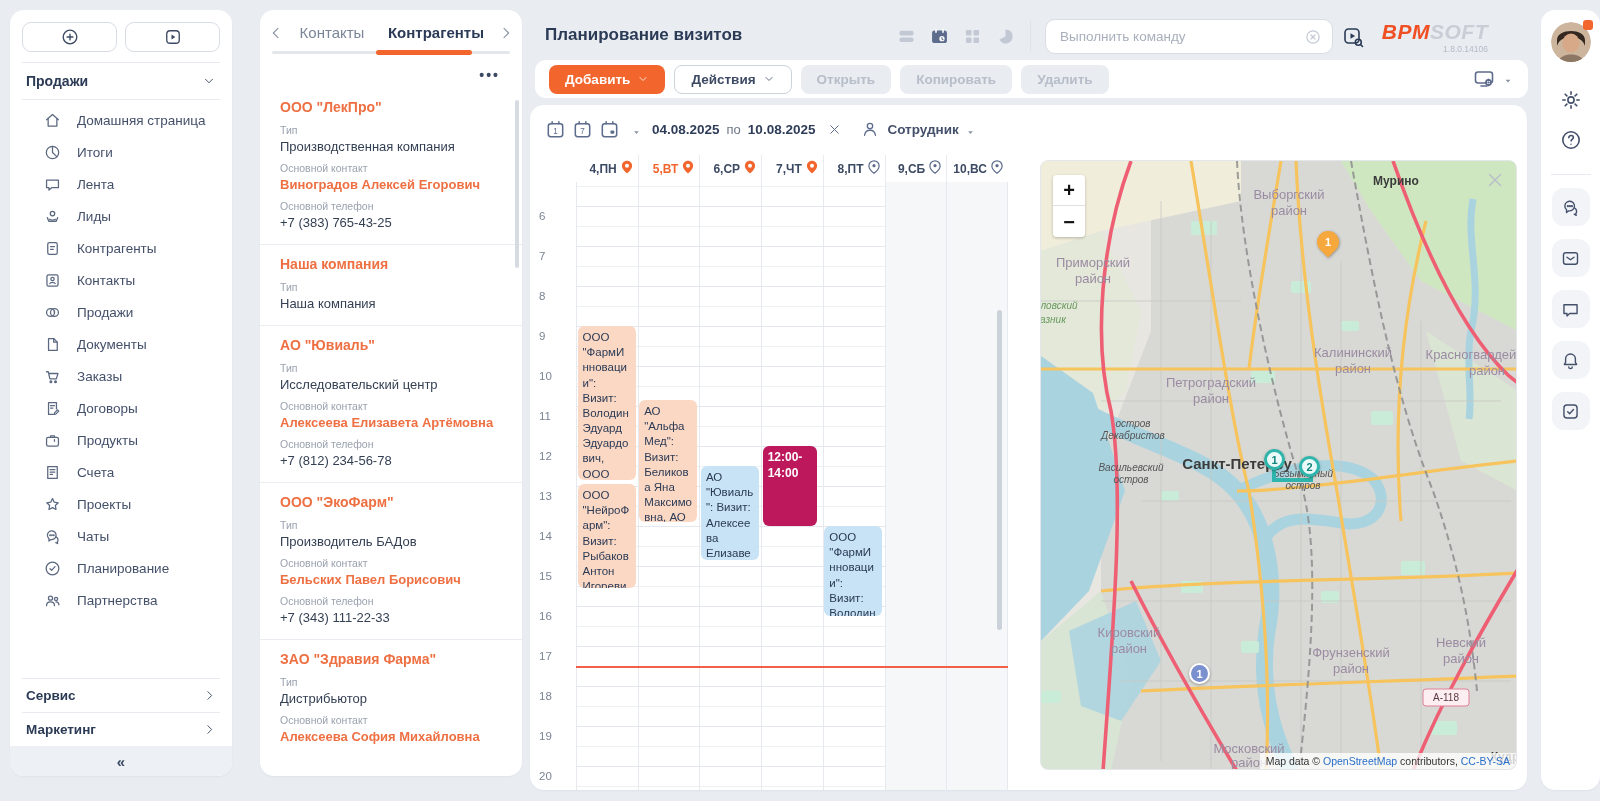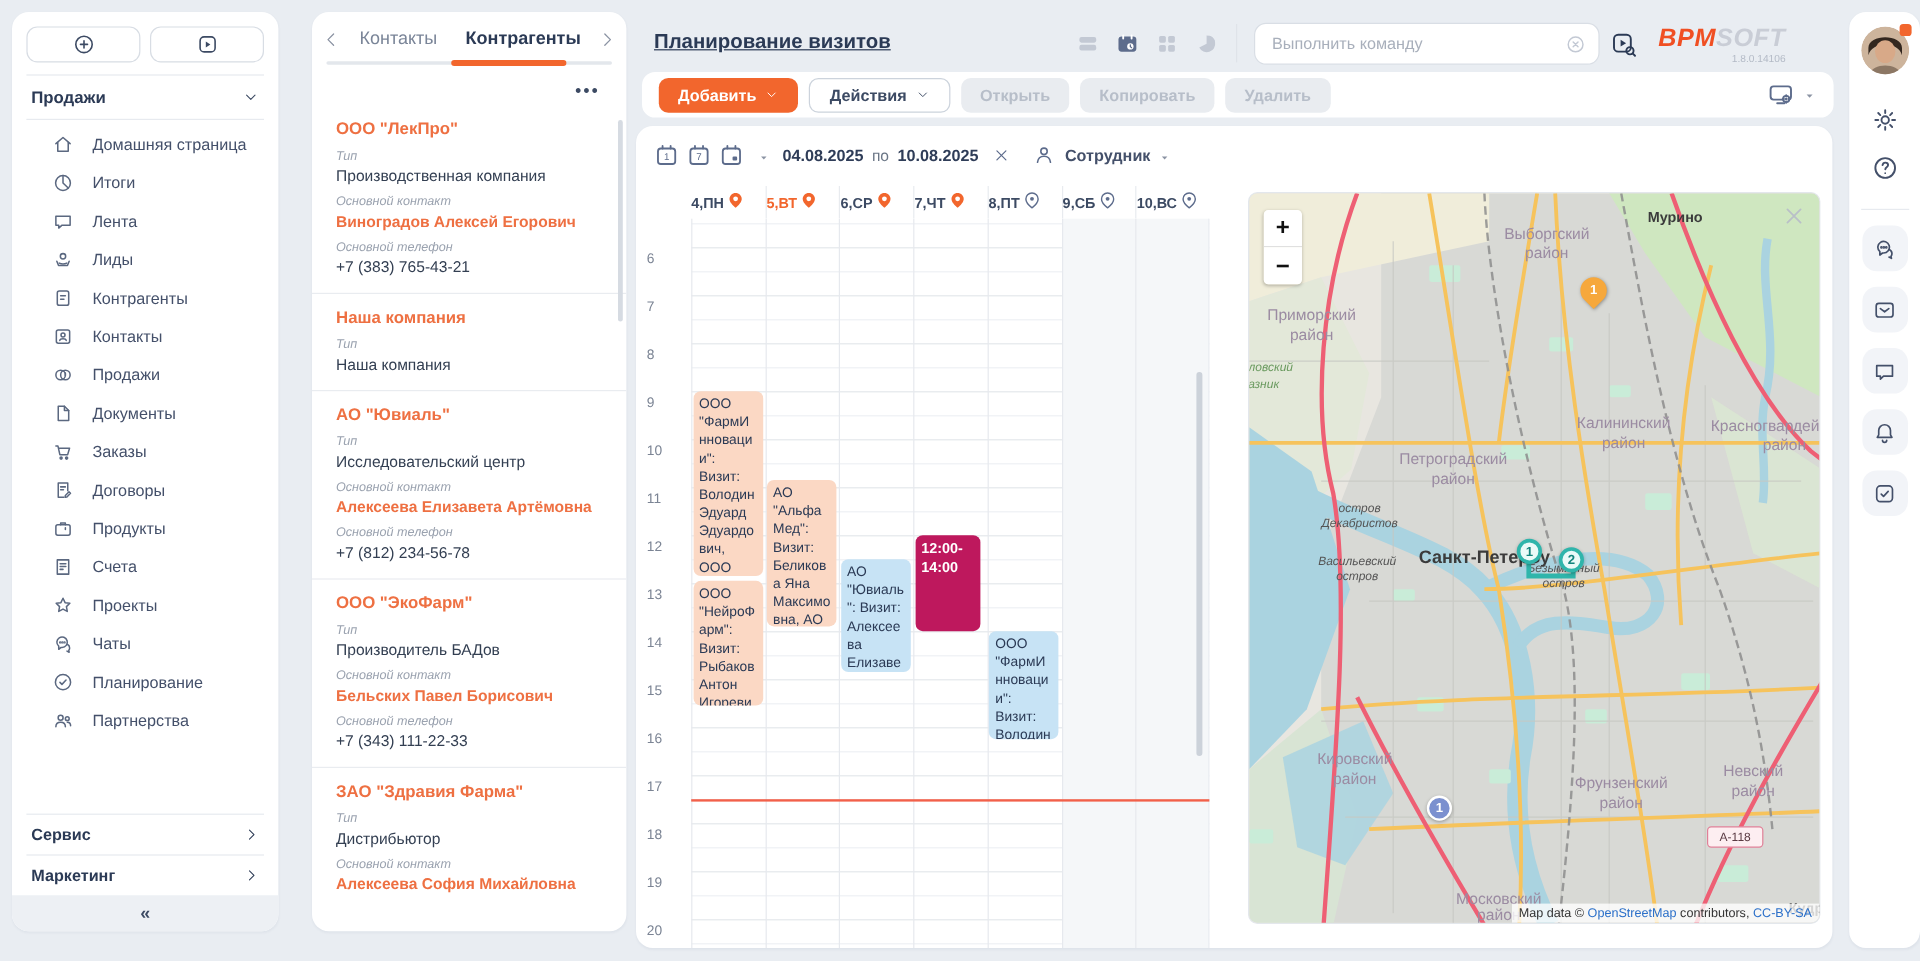--- a/index.html
+++ b/index.html
@@ -34,27 +34,27 @@
   .lp-tab.inactive { color:#7a8598; }
   .lp-tab.active { color:#2b3a55; font-weight:700; }
   .lp-underline { position:relative; height:3px; margin:10px 12px 0; background:#e3e7ec; border-radius:2px; }
   .lp-underline .seg { position:absolute; left:104px; width:96px; top:-1px; height:5px; background:#f2662d; border-radius:3px; }
   .lp-kebab { display:flex; justify-content:flex-end; padding:18px 22px 0; color:#3c4a63; cursor:pointer; }
   .lp-kebab span { letter-spacing:2px; font-weight:700; font-size:14px; line-height:6px; }
   .lp-list { padding:10px 0 0; }
   .lp-card { padding:11px 20px 14px; cursor:pointer; }
   .lp-card + .lp-card { border-top:1px solid #e9ecf0; }
   .lp-name { color:#ee7042; font-size:14px; font-weight:700; margin-bottom:9px; }
-  .lp-lab { color:#9aa2af; font-size:10.5px; margin-top:8px;font-style:italic; }
+  .lp-lab { color:#9aa2af; font-size:10.5px; margin-top:8px; }
   .lp-val { color:#333f52; font-size:13px; font-weight:500; margin-top:3px; }
   .lp-val.link { color:#ee7042; font-weight:600; }
   .vscroll { position:absolute; width:4px; border-radius:2px; background:#d6dbe2; }
 
   
-  #pagetitle { position:absolute; left:545px; top:25px; font-size:17px; font-weight:700; color:#2b3a55;text-decoration:underline; }
+  #pagetitle { position:absolute; left:545px; top:25px; font-size:17px; font-weight:700; color:#2b3a55; }
   #viewswitch { position:absolute; left:896px; top:26px; display:flex; gap:12px; align-items:center; }
   #viewswitch .vico { width:21px; height:21px; color:#c3c9d4; cursor:pointer; display:flex; }
   #viewswitch .vico.active { color:#5d6c8c; }
   #topdivider { position:absolute; left:1030px; top:20px; height:32px; border-left:1px solid #dfe3e9; }
   #cmdbox { position:absolute; left:1045px; top:19px; width:288px; height:35px; background:#fff; border:1px solid #d9dee5; border-radius:10px; display:flex; align-items:center; padding:0 10px 0 14px; }
   #cmdbox input { border:0; outline:0; flex:1; font-size:13.5px; font-family:inherit; color:#44506a; background:transparent; }
   #cmdbox input::placeholder { color:#a8afbb; }
   #cmdbox .clear { width:18px; height:18px; color:#c3c9d4; cursor:pointer; flex:0 0 auto; }
   #runbtn { position:absolute; left:1341px; top:25px; width:24px; height:24px; color:#2b3a55; cursor:pointer; }
   #logo { position:absolute; left:1378px; top:22px; width:110px; text-align:right; }
@@ -79,21 +79,21 @@
   #filters .fic { width:23px; height:23px; margin-right:4px; cursor:pointer; color:#5d6c8c; }
   #filters .caret { width:11px; height:11px; color:#8b93a3; margin:0 10px 0 6px; cursor:pointer; }
   #filters .dt { font-size:13.5px; font-weight:700; color:#2f3d58; cursor:pointer; }
   #filters .sep { font-size:13px; color:#6b7686; margin:0 7px; }
   #filters .x { width:15px; height:15px; color:#5d6c8c; margin-left:12px; cursor:pointer; }
   #filters .pers { width:20px; height:20px; margin-left:18px; color:#5d6c8c; }
   #filters .emp { font-size:13.5px; font-weight:600; color:#44506a; margin-left:7px; cursor:pointer; }
 
   
   #calhead { position:absolute; left:46px; top:50px; width:432px; height:27px; display:flex; }
-  .ch-cell { width:61.71px; display:flex; align-items:center; justify-content:flex-start; gap:4px; padding-right:5px; font-size:12px; font-weight:700; color:#3c4a63; border-left:1px solid #e8ebef; cursor:pointer; }
+  .ch-cell { width:61.71px; display:flex; align-items:center; justify-content:flex-end; gap:4px; padding-right:5px; font-size:12px; font-weight:700; color:#3c4a63; border-left:1px solid #e8ebef; cursor:pointer; }
   .ch-cell:first-child { border-left:0; }
   .ch-cell.today { color:#f2662d; }
   .ch-cell svg { flex:0 0 auto; }
   #calbody { position:absolute; left:0; top:77px; width:478px; height:608px; overflow:hidden; }
   .hline { position:absolute; left:46px; right:0; height:1px; background:#e4e8ec; }
   .hline.half { background:#eef1f4; }
   .hlab { position:absolute; left:9px; width:26px; font-size:11.5px; color:#7b8494; }
   #calcols { position:absolute; left:46px; top:0; width:432px; height:608px; }
   .vline { position:absolute; top:0; bottom:0; width:1px; background:#e6e9ee; }
   .wkend { position:absolute; top:0; bottom:0; background:#f5f7f9; }
@@ -357,21 +357,21 @@
       <span>•••</span>
     </div>
   <div class="lp-list" id="companies">
       <div class="lp-card">
         <div class="lp-name">ООО "ЛекПро"</div>
         <div class="lp-lab">Тип</div>
         <div class="lp-val">Производственная компания</div>
         <div class="lp-lab">Основной контакт</div>
         <div class="lp-val link">Виноградов Алексей Егорович</div>
         <div class="lp-lab">Основной телефон</div>
-        <div class="lp-val">+7 (383) 765-43-21</div>
+        <div class="lp-val">+7 (383) 765-43-25</div>
       </div>
       <div class="lp-card">
         <div class="lp-name">Наша компания</div>
         <div class="lp-lab">Тип</div>
         <div class="lp-val">Наша компания</div>
       </div>
       <div class="lp-card">
         <div class="lp-name">АО "Ювиаль"</div>
         <div class="lp-lab">Тип</div>
         <div class="lp-val">Исследовательский центр</div>

